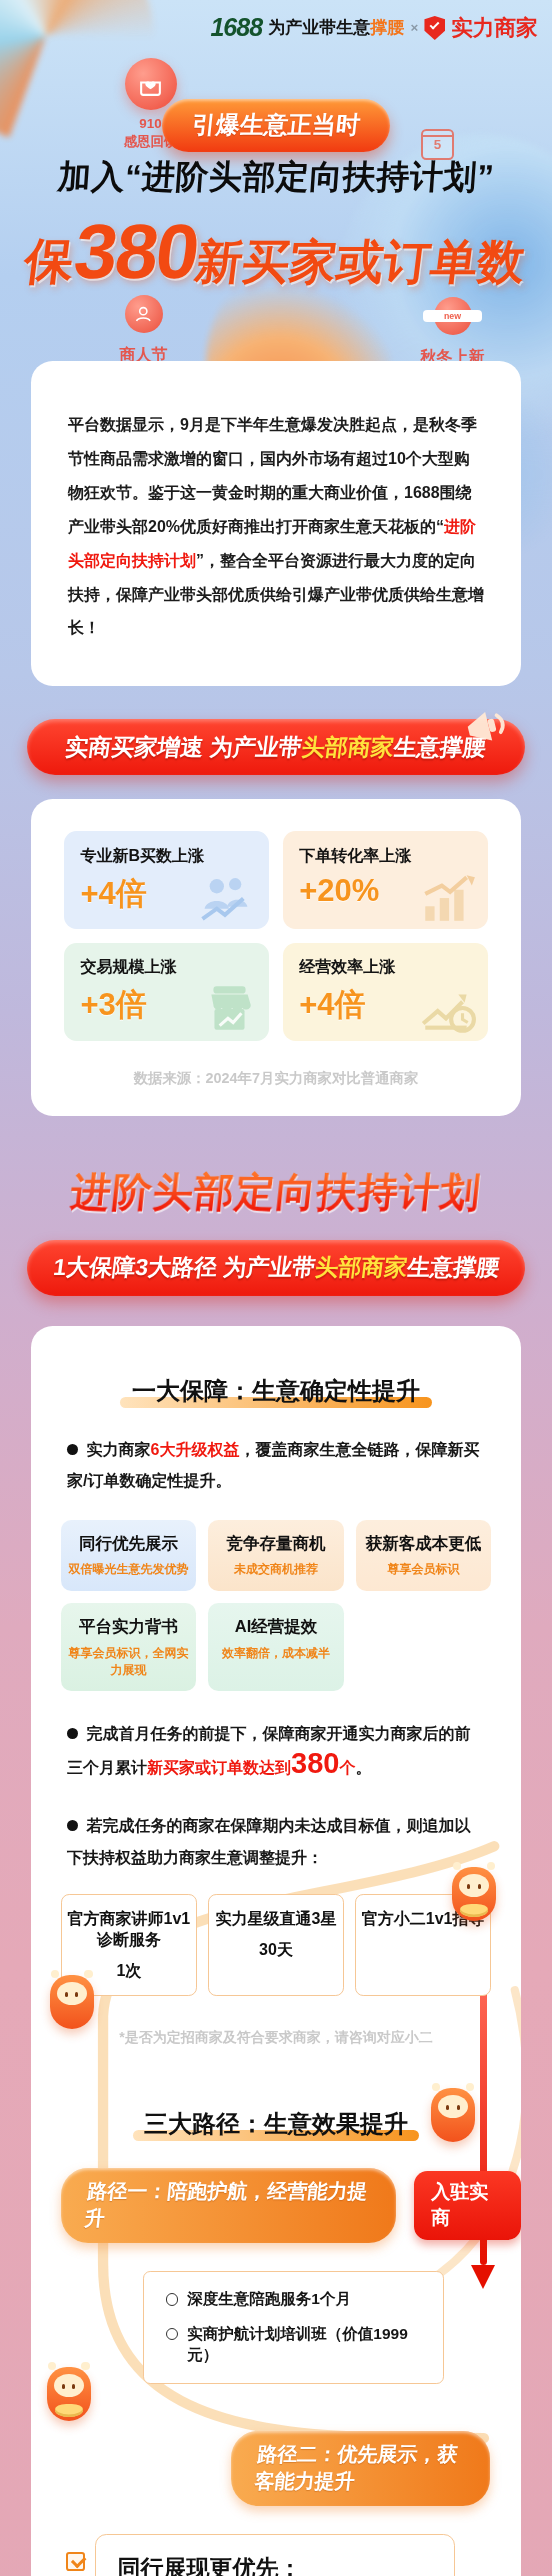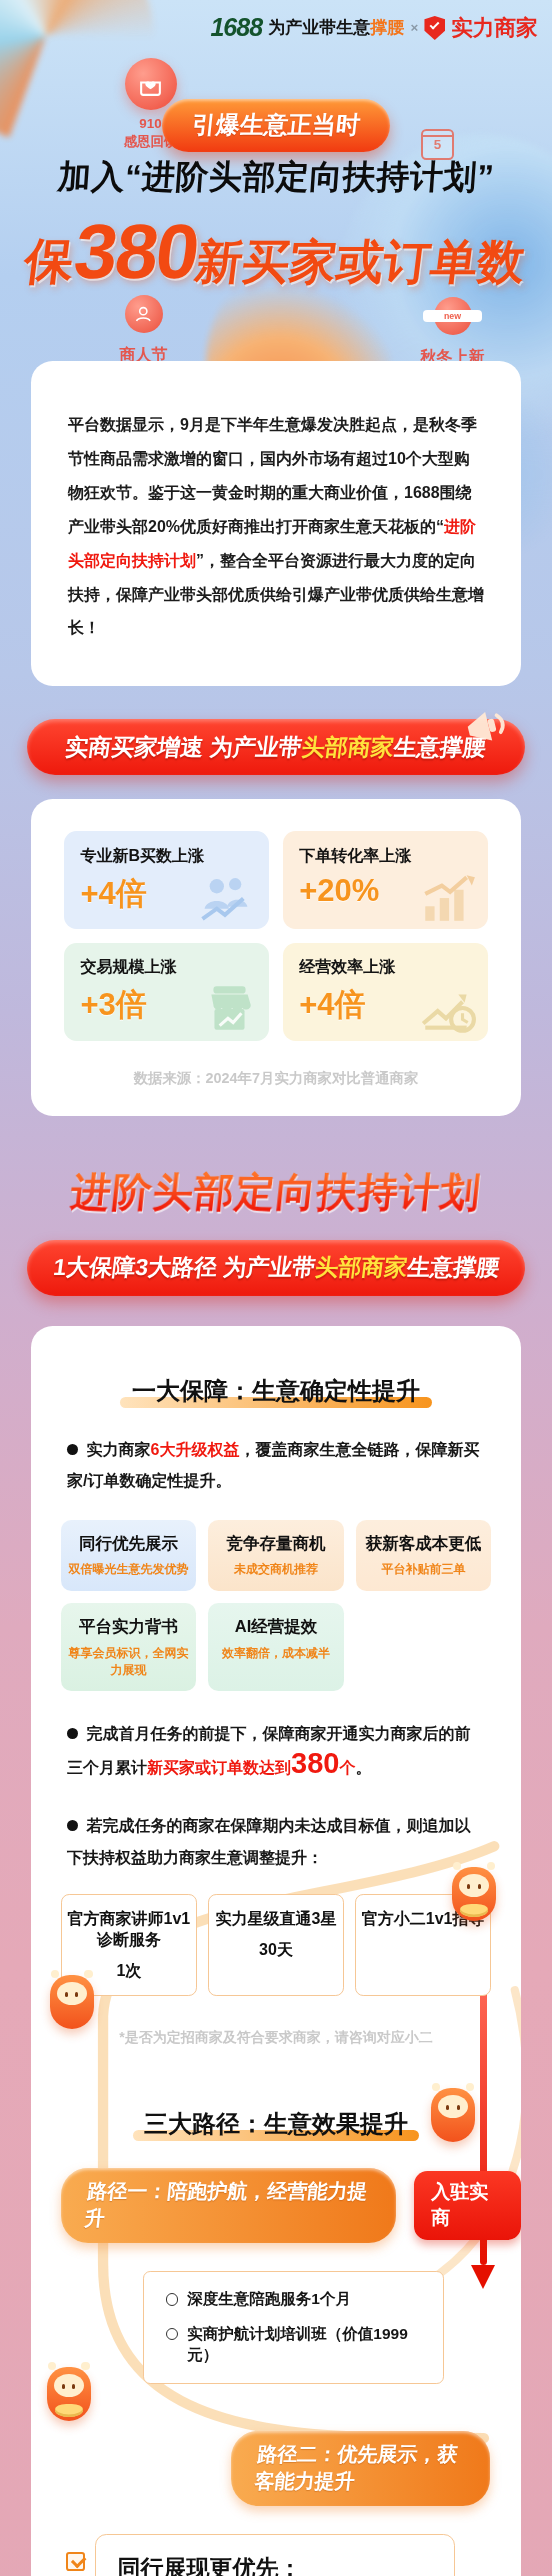--- a/index.html
+++ b/index.html
@@ -326,21 +326,21 @@
       <div class="chip c-blue">
         <div class="ct">同行优先展示</div>
         <div class="cs">双倍曝光生意先发优势</div>
       </div>
       <div class="chip c-orange">
         <div class="ct">竞争存量商机</div>
         <div class="cs">未成交商机推荐</div>
       </div>
       <div class="chip c-peach">
         <div class="ct">获新客成本更低</div>
-        <div class="cs">平台补贴前三单</div>
+        <div class="cs">尊享会员标识</div>
       </div>
       <div class="chip c-green">
         <div class="ct">平台实力背书</div>
         <div class="cs">尊享会员标识，全网实力展现</div>
       </div>
       <div class="chip c-mint">
         <div class="ct">AI经营提效</div>
         <div class="cs">效率翻倍，成本减半</div>
       </div>
     </div>

